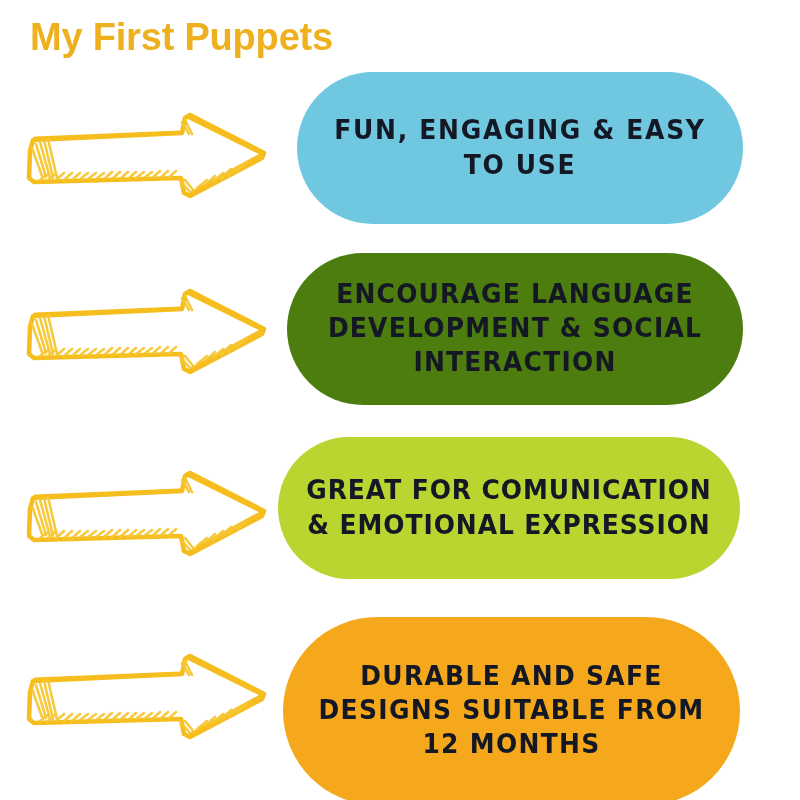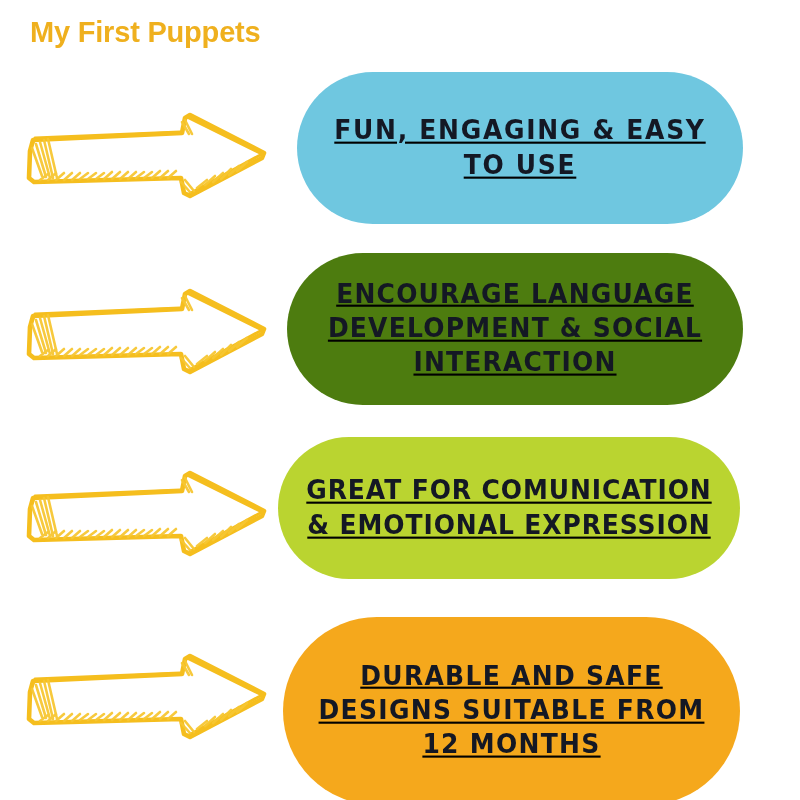--- a/index.html
+++ b/index.html
@@ -22,21 +22,21 @@
     background: #FFFFFF;
   }
 
   
   .page-title {
     position: absolute;
     left: 30px;
     top: 16px;
     font-family: "Liberation Sans", sans-serif;
     font-weight: bold;
-    font-size: 29px;
+    font-size: 38px;
     letter-spacing: -0.2px;
     color: #EFB01E;
     white-space: nowrap;
   }
 
   .arrow-cell {
     position: absolute;
     display: block;
   }
 
@@ -47,21 +47,20 @@
   
   .pill {
     position: absolute;
     display: flex;
     align-items: center;
     justify-content: center;
     text-align: center;
     box-sizing: border-box;
     border-radius: 999px;
     padding: 16px 26px;
-    text-decoration: underline;
   }
 
   .pill-text {
     font-family: "DejaVu Sans", sans-serif;
     font-weight: 600;
     color: #141824;
     letter-spacing: 1.4px;
     line-height: 1.30;
     text-transform: uppercase;
     transform: scaleY(1.06);

